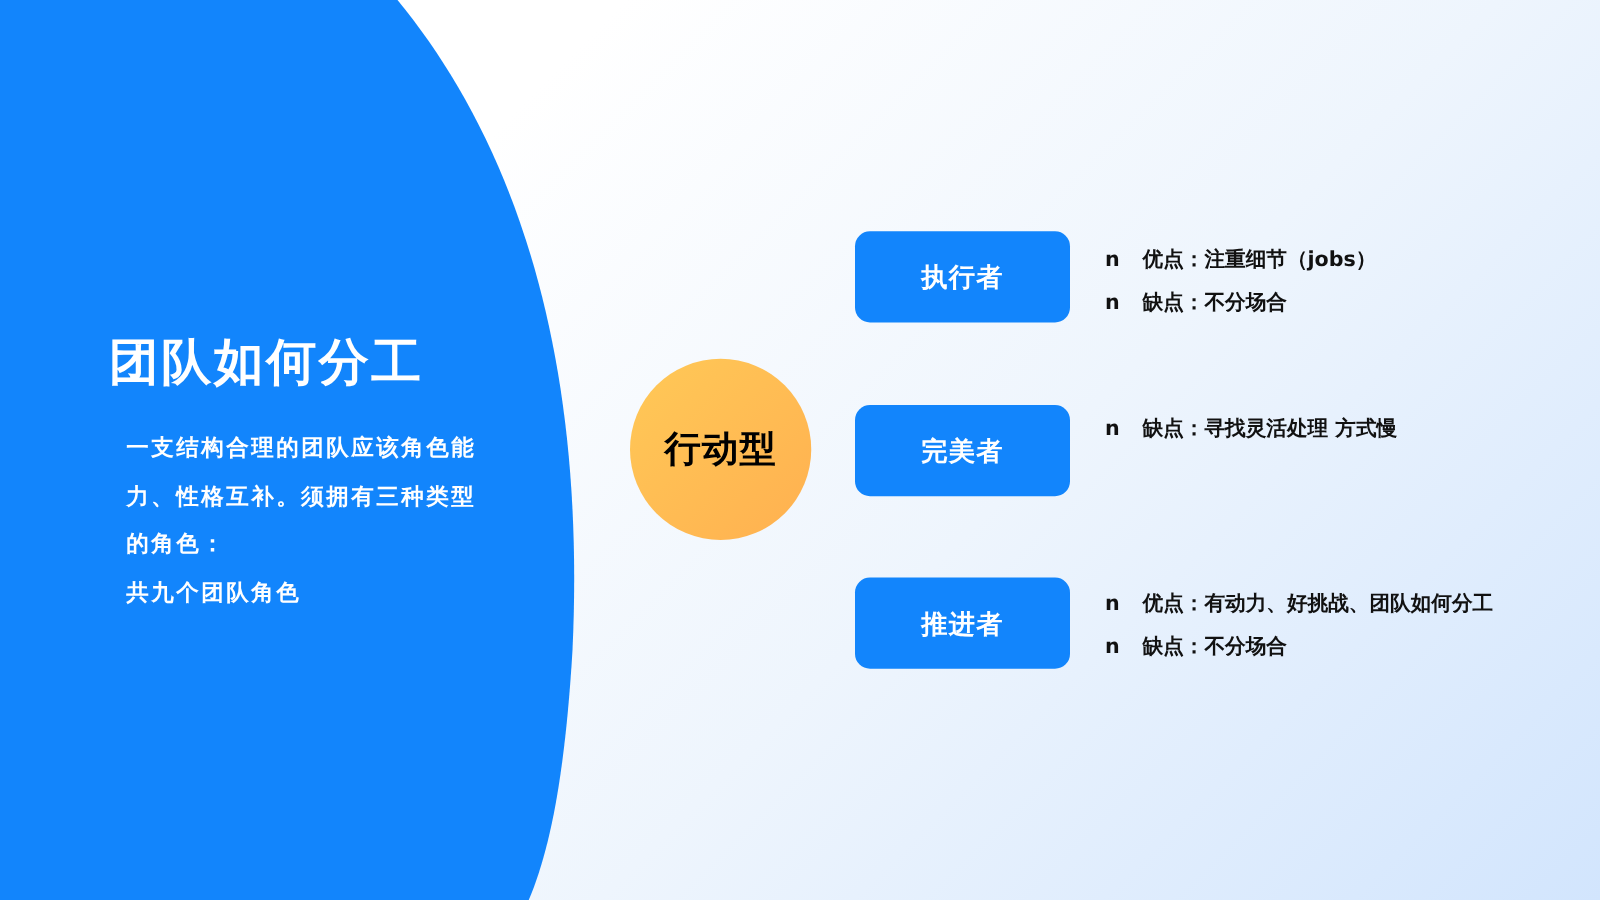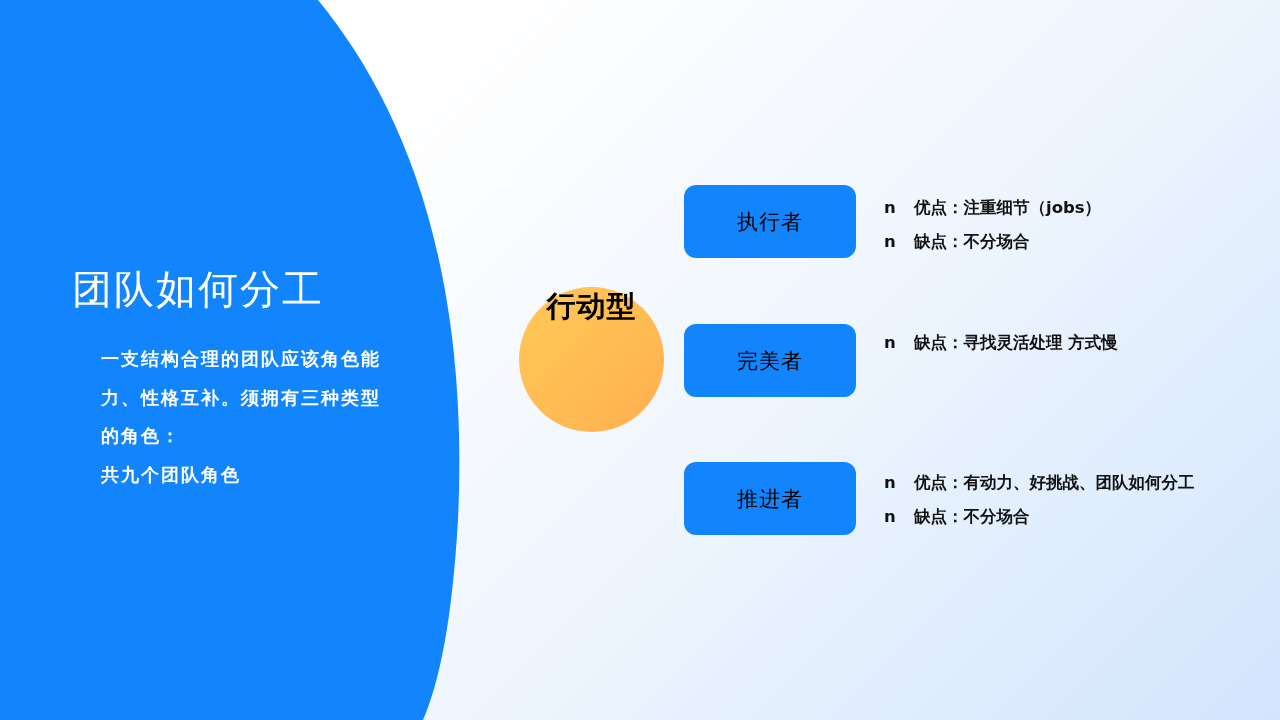--- a/index.html
+++ b/index.html
@@ -1,27 +1,27 @@
 <!DOCTYPE html>
 <html><head>
 <meta charset="utf-8">
 <style>
   html,body{margin:0;padding:0;}
   body{width:1280px;height:720px;overflow:hidden;position:relative;
     font-family:"DejaVu Sans","Liberation Sans",sans-serif;
     background:linear-gradient(135deg,#ffffff 25%,#eef5fd 60%,#d2e5fd 100%);}
   .blob{position:absolute;left:0;top:0;width:1280px;height:720px;}
-  .title{position:absolute;left:72px;top:262px;color:#fff;font-size:40px;font-weight:normal;letter-spacing:2px;margin:0;}
+  .title{position:absolute;left:87px;top:262px;color:#fff;font-size:40px;font-weight:bold;letter-spacing:2px;margin:0;}
   .desc{position:absolute;left:87px;top:340px;width:310px;color:#fff;font-size:18px;font-weight:bold;line-height:38.5px;letter-spacing:2px;margin-left:14px;}
   .desc .hl{color:#f9c35a;}
-  .circle{position:absolute;left:519px;top:287px;width:145px;height:145px;border-radius:50%;
-    background:linear-gradient(135deg,#ffc957 0%,#ffb050 100%);display:flex;justify-content:center;
+  .circle{position:absolute;left:504px;top:287px;width:145px;height:145px;border-radius:50%;
+    background:linear-gradient(135deg,#ffc957 0%,#ffb050 100%);display:flex;align-items:center;justify-content:center;
     font-size:29px;font-weight:bold;color:#000;letter-spacing:1px;}
-  .role{position:absolute;left:684px;width:172px;height:73px;border-radius:12px;background:#1285fc;color:#000000;
-    display:flex;align-items:center;justify-content:center;font-size:21px;font-weight:normal;letter-spacing:1px;}
+  .role{position:absolute;left:684px;width:172px;height:73px;border-radius:12px;background:#1285fc;color:#ffffff;
+    display:flex;align-items:center;justify-content:center;font-size:21px;font-weight:bold;letter-spacing:1px;}
   .points{position:absolute;left:884px;font-size:16.5px;font-weight:bold;color:#111;}
   .points .row{height:34px;line-height:34px;white-space:nowrap;}
   .points .bullet{display:inline-block;width:30px;}
 </style>
 </head>
 <body>
 
 <svg class="blob" viewBox="0 0 1280 720">
   <path d="M0,0 L318,0 C400,100 470,260 458,520 C452,620 440,680 423,720 L0,720 Z" fill="#1285fc"></path>
 </svg>

